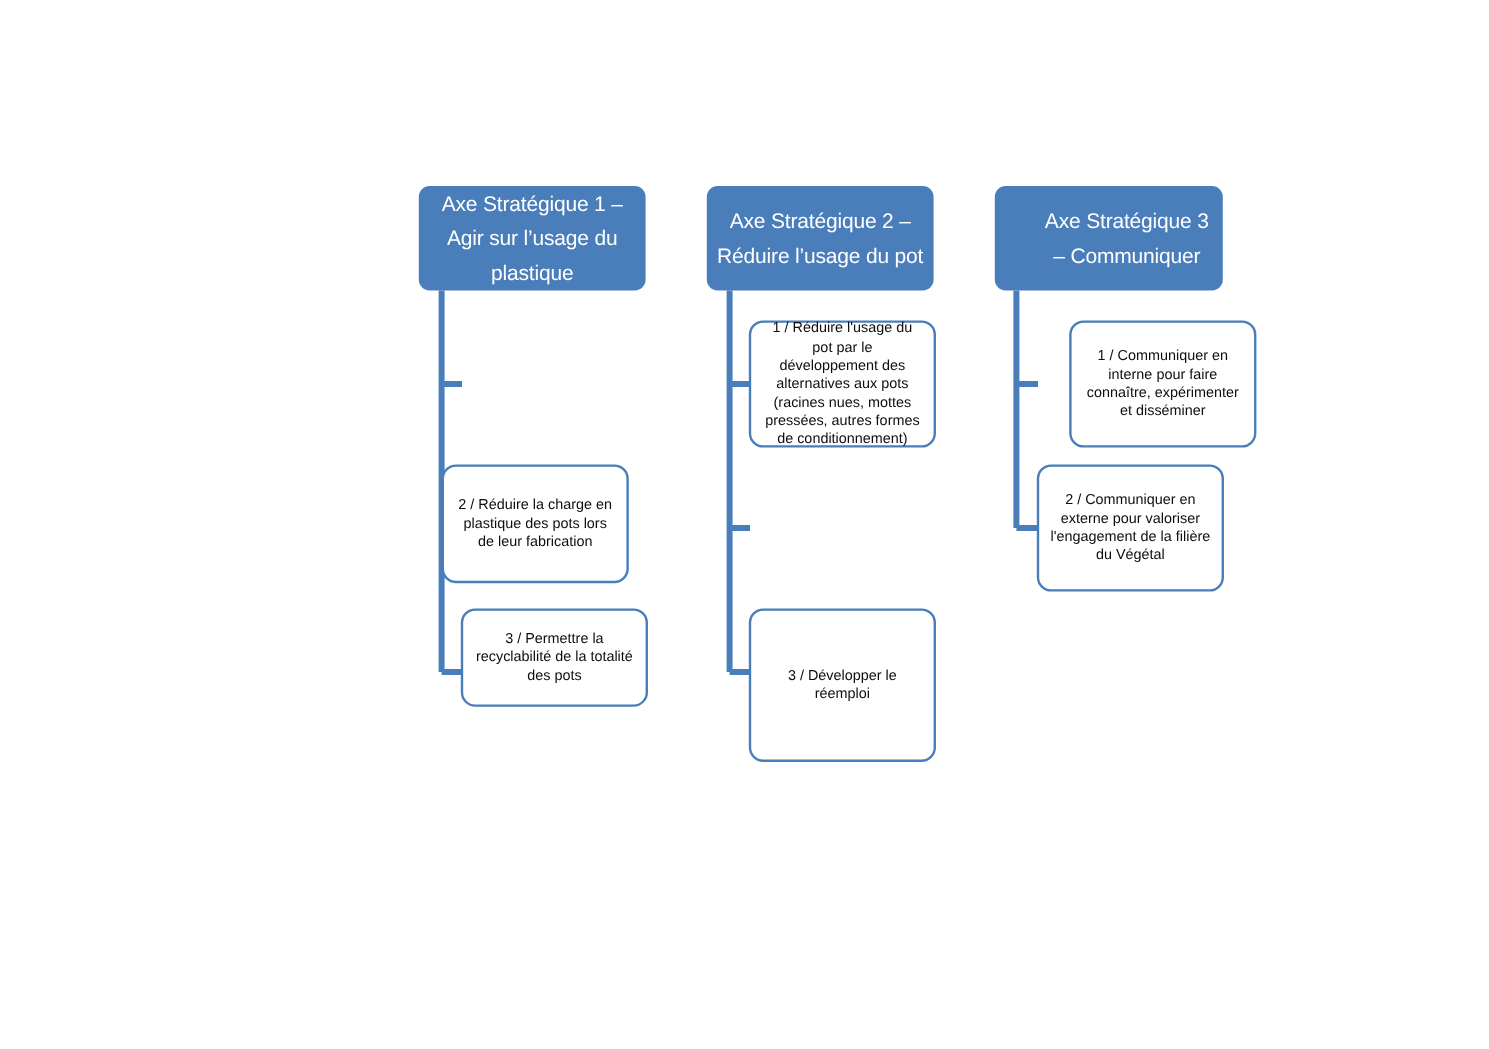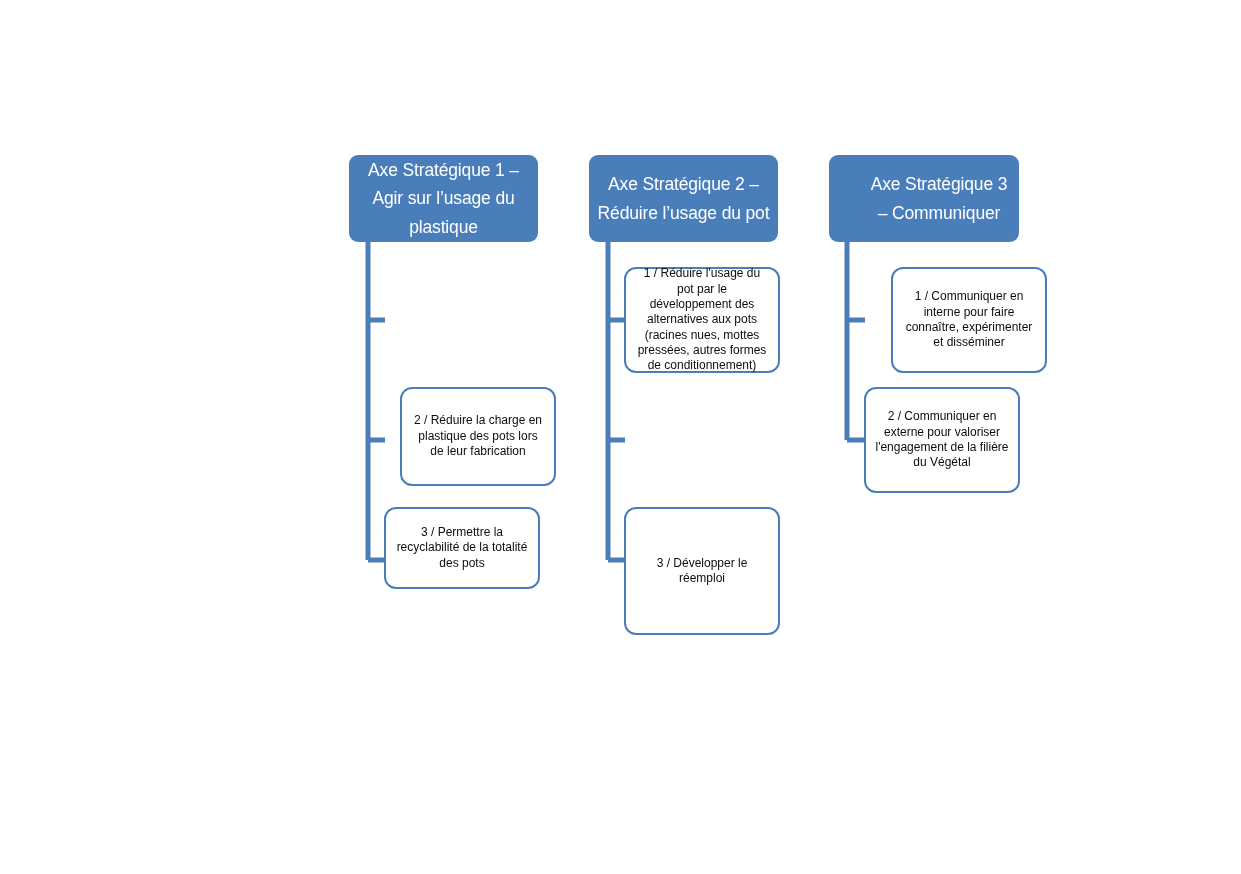--- a/index.html
+++ b/index.html
@@ -97,21 +97,21 @@
       <path d="M847,320 L865,320" stroke="#4A7EBB" stroke-width="5" fill="none"></path>
       <path d="M847,440 L865,440" stroke="#4A7EBB" stroke-width="5" fill="none"></path>
     </g>
   </svg>
 
   <div class="node node-header col-1" style="left:349px; top:155px; width:189px; height:87px;">
     <span class="node-text">Axe Stratégique 1 – Agir sur l’usage du plastique</span>
   </div>
 
 
-  <div class="node node-child col-1" style="left:400px; top:387px; width:156px; height:99px;">
+  <div class="node node-child col-1" style="left:368px; top:387px; width:156px; height:99px;">
     <span class="node-text">2 / Réduire la charge en plastique des pots lors de leur fabrication</span>
   </div>
 
   <div class="node node-child col-1" style="left:384px; top:507px; width:156px; height:82px;">
     <span class="node-text">3 / Permettre la recyclabilité de la totalité des pots</span>
   </div>
 
   <div class="node node-header col-2" style="left:589px; top:155px; width:189px; height:87px;">
     <span class="node-text">Axe Stratégique 2 – Réduire l’usage du pot</span>
   </div>

